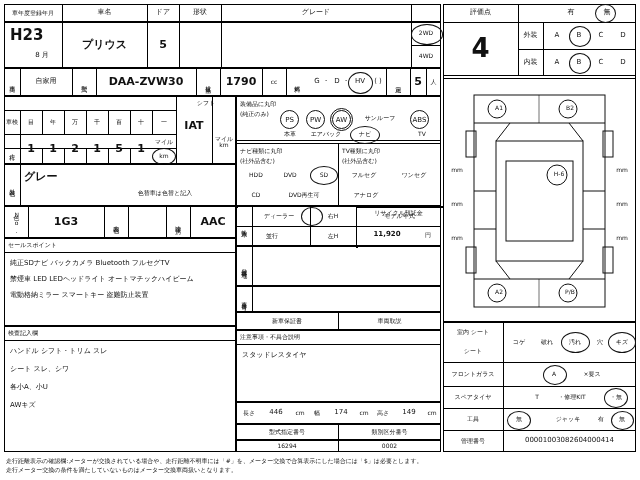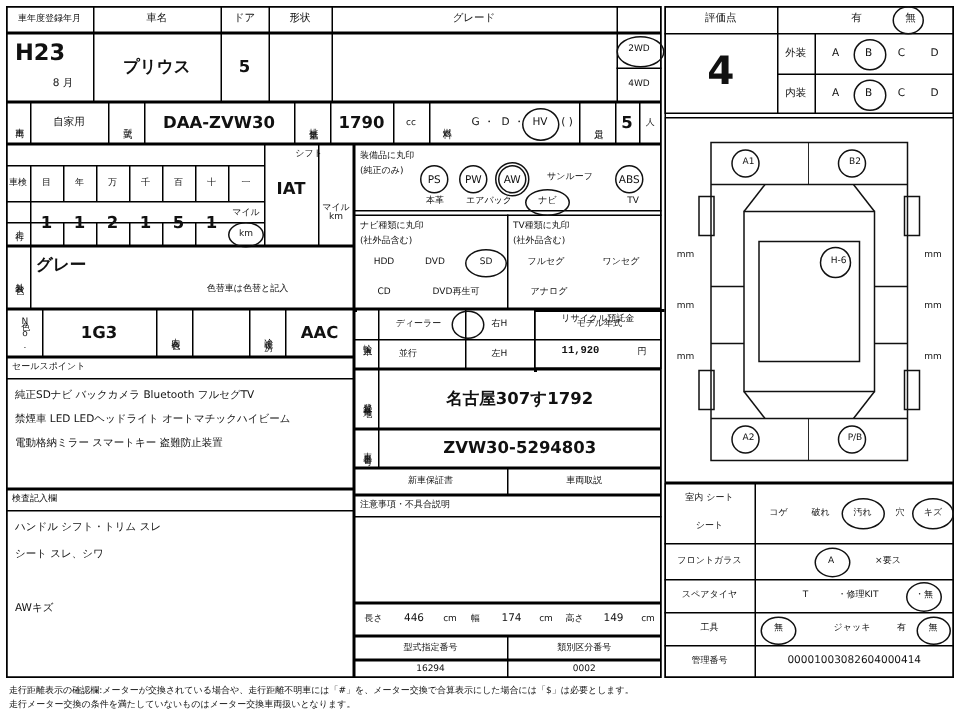--- a/index.html
+++ b/index.html
@@ -236,26 +236,24 @@
   <div class="lbl xs" style="left:254px;top:228px;width:36px;height:16px;">並行</div>
   <div class="lbl xs" style="left:312px;top:208px;width:42px;height:16px;">右H</div>
   <div class="lbl xs" style="left:312px;top:228px;width:42px;height:16px;">左H</div>
   <div class="lbl xs" style="left:358px;top:208px;width:83px;height:16px;">モデル年式</div>
   <div class="lbl xs" style="left:358px;top:228px;width:83px;height:16px;"></div>
   <div class="circ" style="left:301px;top:207px;width:20px;height:17px;"></div>
 
   <div class="bx" style="left:236px;top:246px;width:205px;height:40px;"></div>
   <div class="line" style="left:252px;top:246px;width:1px;height:40px;"></div>
   <div class="lbl xs vert" style="left:236px;top:246px;width:16px;height:40px;">登録番号地</div>
-  <div class="lbl mid" style="left:252px;top:246px;width:189px;height:40px;">名古屋307す1792</div>
 
   <div class="bx" style="left:236px;top:286px;width:205px;height:26px;"></div>
   <div class="line" style="left:252px;top:286px;width:1px;height:26px;"></div>
   <div class="lbl xs vert" style="left:236px;top:286px;width:16px;height:26px;">車台番号</div>
-  <div class="lbl mid" style="left:252px;top:286px;width:189px;height:26px;">ZVW30-5294803</div>
 
   <div class="lbl xs" style="left:358px;top:212px;width:0;height:0;"></div>
 
   <div class="bx" style="left:356px;top:206px;width:85px;height:0;"></div>
 
   <div class="lbl xs" style="left:356px;top:206px;width:85px;height:0;"></div>
 
   <div class="bx" style="left:236px;top:206px;width:0;height:0;"></div>
 
   <div class="bx" style="left:4px;top:238px;width:232px;height:88px;"></div>
@@ -263,30 +261,32 @@
   <div class="lbl xs" style="left:8px;top:239px;width:70px;height:12px;justify-content:flex-start;">セールスポイント</div>
   <div class="lbl sm" style="left:10px;top:256px;width:224px;height:15px;justify-content:flex-start;">純正SDナビ  バックカメラ  Bluetooth  フルセグTV</div>
   <div class="lbl sm" style="left:10px;top:272px;width:224px;height:15px;justify-content:flex-start;">禁煙車  LED  LEDヘッドライト  オートマチックハイビーム</div>
   <div class="lbl sm" style="left:10px;top:288px;width:224px;height:15px;justify-content:flex-start;">電動格納ミラー  スマートキー  盗難防止装置</div>
 
   <div class="bx" style="left:4px;top:326px;width:232px;height:126px;"></div>
   <div class="line" style="left:4px;top:340px;width:232px;height:1px;"></div>
   <div class="lbl xs" style="left:8px;top:327px;width:60px;height:12px;justify-content:flex-start;">検査記入欄</div>
   <div class="lbl sm" style="left:10px;top:344px;width:224px;height:16px;justify-content:flex-start;">ハンドル シフト・トリム  スレ</div>
   <div class="lbl sm" style="left:10px;top:362px;width:224px;height:16px;justify-content:flex-start;">シート  スレ、シワ</div>
+  <div class="lbl sm" style="left:10px;top:380px;width:224px;height:16px;justify-content:flex-start;">各小A、小U</div>
   <div class="lbl sm" style="left:10px;top:398px;width:224px;height:16px;justify-content:flex-start;">AWキズ</div>
 
   <div class="bx" style="left:236px;top:312px;width:205px;height:18px;"></div>
   <div class="line" style="left:338px;top:312px;width:1px;height:18px;"></div>
   <div class="lbl xs" style="left:236px;top:312px;width:102px;height:18px;">新車保証書</div>
   <div class="lbl xs" style="left:338px;top:312px;width:103px;height:18px;">車両取説</div>
 
   <div class="bx" style="left:236px;top:330px;width:205px;height:72px;"></div>
   <div class="line" style="left:236px;top:344px;width:205px;height:1px;"></div>
   <div class="lbl xs" style="left:240px;top:331px;width:90px;height:12px;justify-content:flex-start;">注意事項・不具合説明</div>
+  <div class="lbl sm" style="left:242px;top:348px;width:190px;height:16px;justify-content:flex-start;">スタッドレスタイヤ</div>
 
   <div class="bx" style="left:236px;top:402px;width:205px;height:22px;"></div>
   <div class="lbl xs" style="left:238px;top:402px;width:22px;height:22px;">長さ</div>
   <div class="lbl sm" style="left:260px;top:402px;width:32px;height:22px;">446</div>
   <div class="lbl xs" style="left:292px;top:402px;width:16px;height:22px;">cm</div>
   <div class="lbl xs" style="left:308px;top:402px;width:18px;height:22px;">幅</div>
   <div class="lbl sm" style="left:326px;top:402px;width:30px;height:22px;">174</div>
   <div class="lbl xs" style="left:356px;top:402px;width:16px;height:22px;">cm</div>
   <div class="lbl xs" style="left:372px;top:402px;width:22px;height:22px;">高さ</div>
   <div class="lbl sm" style="left:394px;top:402px;width:30px;height:22px;">149</div>
@@ -402,20 +402,20 @@
 
   <div class="footer" style="left:6px;top:456px;width:630px;">
     <div>走行距離表示の確認欄:メーターが交換されている場合や、走行距離不明車には「#」を、メーター交換で合算表示にした場合には「$」は必要とします。</div>
     <div>走行メーター交換の条件を満たしていないものはメーター交換車両扱いとなります。</div>
   </div>
 
   <div class="lbl xs" style="left:360px;top:208px;width:0;height:0;"></div>
 
   <div class="bx" style="left:356px;top:206px;width:85px;height:40px;background:transparent;"></div>
   <div class="lbl xs" style="left:357px;top:207px;width:83px;height:12px;">リサイクル預託金</div>
-  <div class="lbl sm" style="left:357px;top:226px;width:60px;height:18px;font-weight:bold;font-family:Liberation Mono, monospace;">11,920</div>
+  <div class="lbl sm" style="left:357px;top:226px;width:60px;height:18px;font-weight:bold;">11,920</div>
   <div class="lbl xs" style="left:417px;top:226px;width:22px;height:18px;">円</div>
   <div class="lbl xs" style="left:357px;top:236px;width:0;height:0;"></div>
 
   <div class="bx" style="left:356px;top:246px;width:0;height:0;"></div>
   <div class="lbl xs" style="left:356px;top:246px;width:0;height:0;"></div>
 
 </div>
 
 </body></html>

